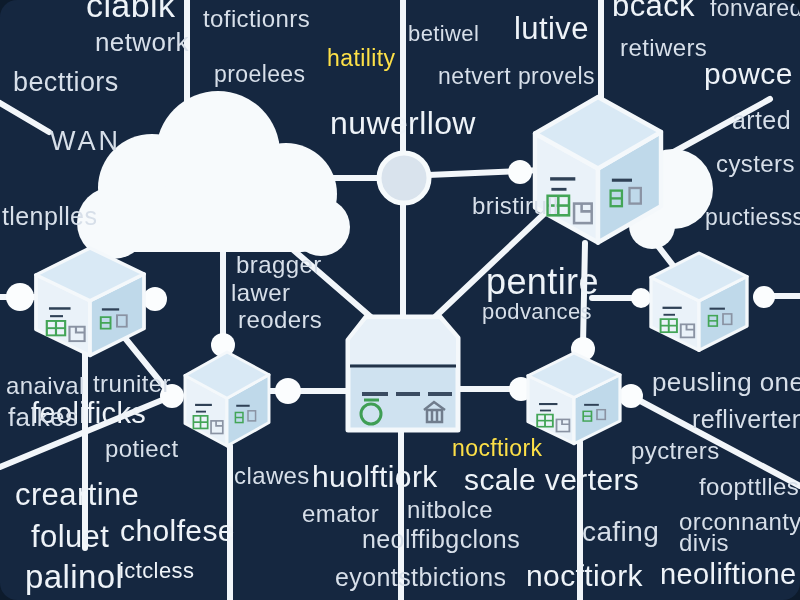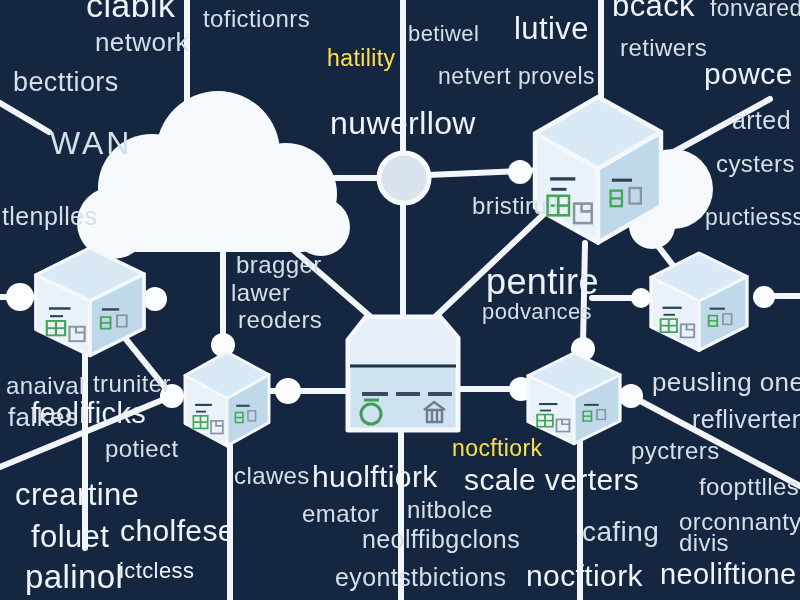--- a/index.html
+++ b/index.html
@@ -1,19 +1,20 @@
 <!DOCTYPE html>
 <html><head>
 <meta charset="utf-8">
 <style>
   html,body{margin:0;padding:0;background:#0d1b2c;}
   #stage{
     position:relative;width:800px;height:600px;overflow:hidden;
     background:#152740;
     font-family:"Liberation Sans",sans-serif;
+    border-radius:17px;
   }
   #stage svg{position:absolute;left:0;top:0;}
   .lbl{
     position:absolute;white-space:nowrap;color:#d7dfe9;
     font-weight:400;letter-spacing:.4px;line-height:1.05;
     font-family:"Liberation Sans",sans-serif;
   }
   .bright{color:#eef3f8;}
   .dim{color:#fde047;}
 </style>
@@ -131,23 +132,24 @@
       <rect x="427" y="410" width="15" height="12"></rect>
       <line x1="432" y1="410" x2="432" y2="422"></line>
       <line x1="437" y1="410" x2="437" y2="422"></line>
     </g>
   </g>
 </svg>
 
 <span class="lbl bright" style="left:86px;top:-12px;font-size:34px">clabik</span>
 <span class="lbl" style="left:95px;top:29px;font-size:26px">network</span>
 <span class="lbl" style="left:13px;top:68px;font-size:27px">becttiors</span>
-<span class="lbl" style="left:50px;top:127px;font-size:32px;letter-spacing:3px">WAN</span>
+<span class="lbl" style="left:50px;top:127px;font-size:27px;letter-spacing:3px">WAN</span>
 <span class="lbl" style="left:2px;top:203px;font-size:25px">tlenplles</span>
 <span class="lbl" style="left:203px;top:6px;font-size:24px">tofictionrs</span>
+<span class="lbl" style="left:214px;top:62px;font-size:23px">proelees</span>
 <span class="lbl dim" style="left:327px;top:46px;font-size:23px">hatility</span>
 <span class="lbl" style="left:408px;top:22px;font-size:22px">betiwel</span>
 <span class="lbl bright" style="left:330px;top:107px;font-size:32px">nuwerllow</span>
 <span class="lbl bright" style="left:514px;top:13px;font-size:31px">lutive</span>
 <span class="lbl bright" style="left:612px;top:-10px;font-size:31px">bcack</span>
 <span class="lbl" style="left:710px;top:-4px;font-size:23px">fonvared</span>
 <span class="lbl" style="left:620px;top:35px;font-size:24px">retiwers</span>
 <span class="lbl" style="left:438px;top:64px;font-size:23px">netvert provels</span>
 <span class="lbl bright" style="left:704px;top:58px;font-size:30px">powce</span>
 <span class="lbl" style="left:732px;top:107px;font-size:25px">arted</span>

